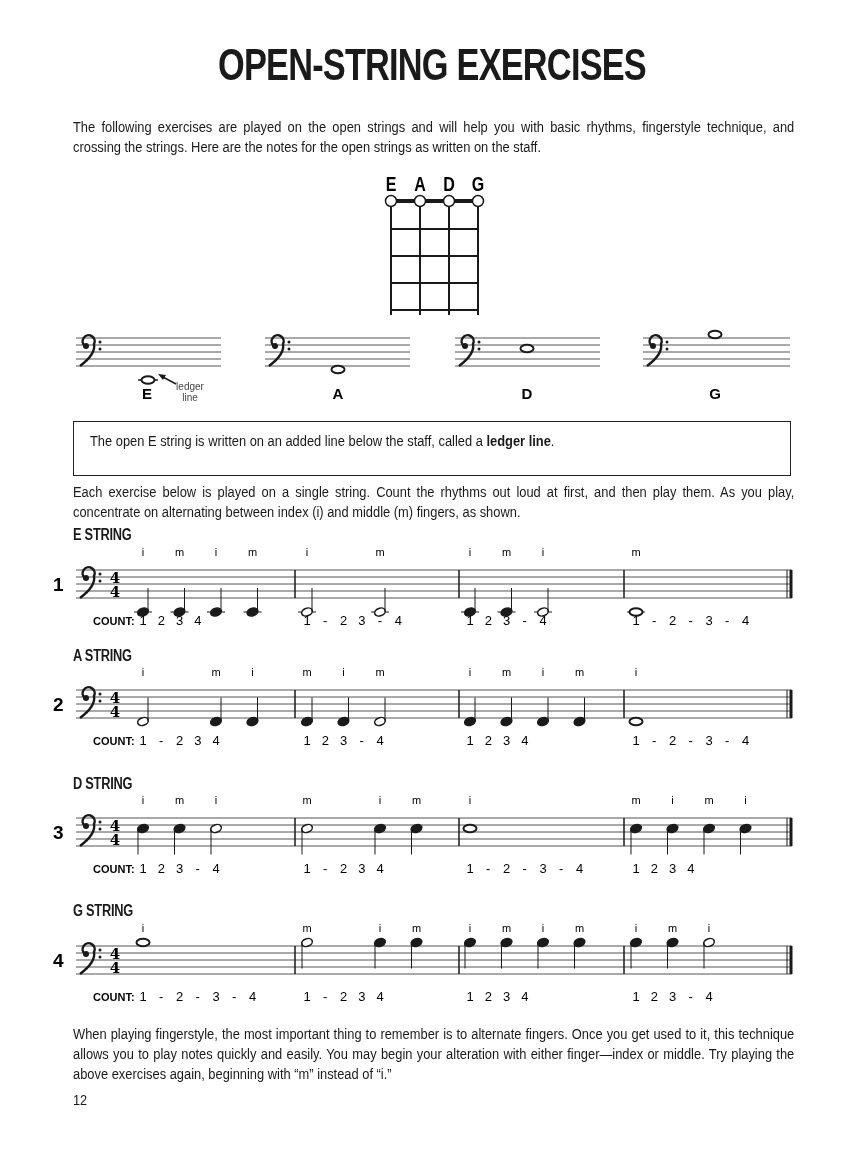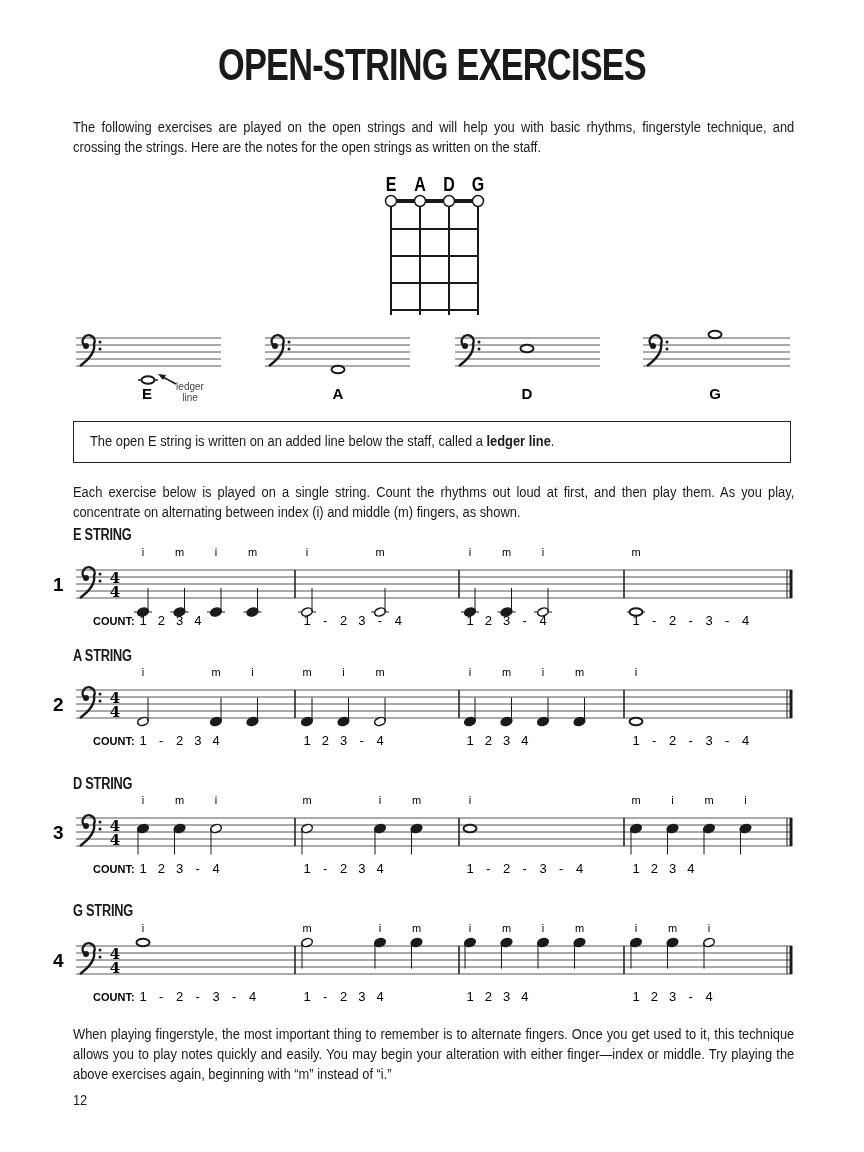--- a/index.html
+++ b/index.html
@@ -3,21 +3,21 @@
 <meta charset="utf-8">
 <style>
   html, body { margin: 0; padding: 0; background: #ffffff; }
   body { width: 864px; height: 1152px; position: relative; overflow: hidden;
          font-family: "Liberation Sans", sans-serif; color: #1a1a1a; }
   .title { position: absolute; top: 40px; left: 0; width: 864px; text-align: center;
            font-family: "Liberation Sans", sans-serif; font-weight: bold; font-size: 44px;
            letter-spacing: -1px; transform: scaleX(0.78); transform-origin: center; }
   .para { position: absolute; left: 73px; width: 722px; font-size: 14px; line-height: 20px;
           text-align: justify; transform: scaleX(0.92); transform-origin: left; width: 784px; }
-  .callout { position: absolute; left: 73px; top: 421px; width: 718px; height: 42px;
+  .callout { position: absolute; left: 73px; top: 421px; width: 718px; height: 55px;
              border: 1.5px solid #222; box-sizing: border-box; }
   .callout-text { position: absolute; left: 16px; top: 11px; font-size: 14px;
                   transform: scaleX(0.92); transform-origin: left; white-space: nowrap; }
   .callout-text b { font-weight: bold; }
   .ex-title { position: absolute; left: 73px; font-size: 16px; font-weight: bold;
               transform: scaleX(0.8); transform-origin: left; letter-spacing: -0.3px; }
   .page-num { position: absolute; left: 73px; top: 1091px; font-size: 15px;
               transform: scaleX(0.85); transform-origin: left; }
   svg { position: absolute; left: 0; top: 0; }
   .lbl { font-family: "Liberation Sans", sans-serif; }

